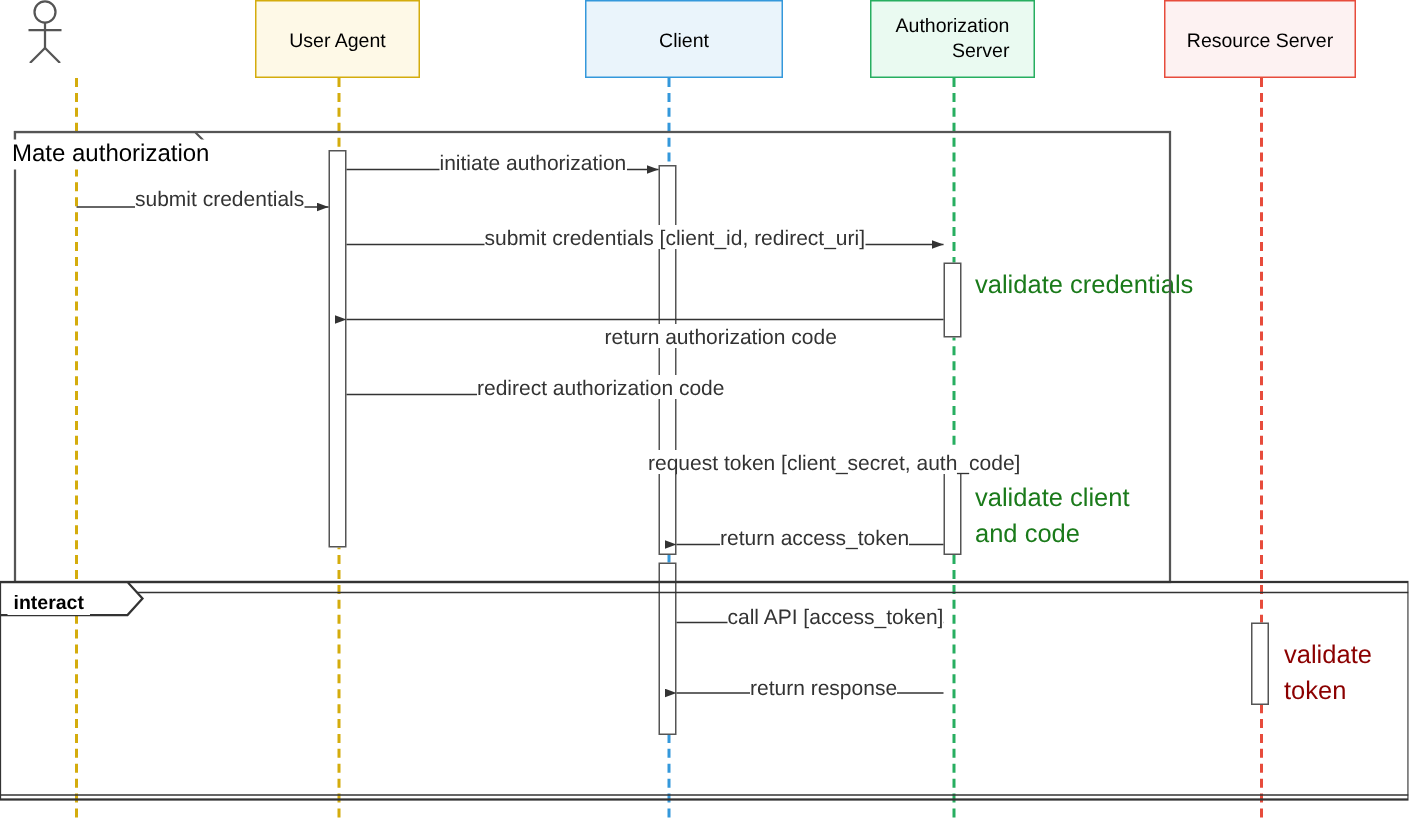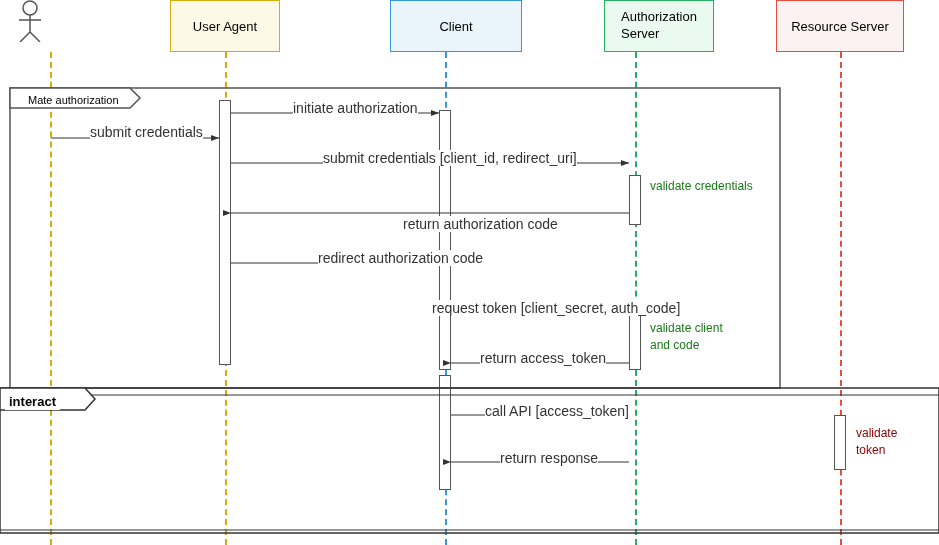--- a/index.html
+++ b/index.html
@@ -98,21 +98,21 @@
       position: absolute;
       background: white;
       font-size: 12px;
       font-weight: bold;
       padding: 1px 4px;
     }
 
     
     .note {
       position: absolute;
-      font-size: 12px;
+      font-size: 17px;
       color: #8B6914;
     }
     .note-green { color: #1a7a1a; }
     .note-red { color: #8B0000; }
   </style>
 </head>
 <body>
 
 <div class="diagram">
 
@@ -125,21 +125,21 @@
       <line x1="15" y1="32" x2="25" y2="42" stroke="#555" stroke-width="1.5"></line>
     </svg>
   </div>
 
   <div class="actor-box actor-user-agent">
     <span>User Agent</span>
   </div>
   <div class="actor-box actor-client">
     <span>Client</span>
   </div>
-  <div class="actor-box actor-auth" style="text-align:left; line-height:1.3;margin-left:24px;">
+  <div class="actor-box actor-auth" style="text-align:right; line-height:1.3;">
     <span>Authorization<br>Server</span>
   </div>
   <div class="actor-box actor-resource">
     <span>Resource Server</span>
   </div>
 
   <div class="lifeline lifeline-user"></div>
   <div class="lifeline lifeline-useragent"></div>
   <div class="lifeline lifeline-client"></div>
   <div class="lifeline lifeline-auth"></div>
@@ -219,21 +219,21 @@
 
   <div class="note note-red" style="left:856px; top:425px; line-height:1.4;">
     <span>validate<br>token</span>
   </div>
 
   <svg style="position:absolute;top:0;left:0;width:939px;height:545px;pointer-events:none;">
     <rect x="10" y="88" width="770" height="300" fill="none" stroke="#555" stroke-width="1.5" stroke-dasharray="none"></rect>
 
     <polygon points="10,88 10,108 130,108 140,98 130,88" fill="white" stroke="#555" stroke-width="1.5"></polygon>
   </svg>
-  <div class="fragment-label" style="left:24px; top:93px; font-size:11px; font-weight:normal;">
+  <div class="fragment-label" style="left:4px; top:93px; font-size:16px; font-weight:normal;">
     <span>Mate authorization</span>
   </div>
 
   <svg style="position:absolute;top:0;left:0;width:939px;height:545px;pointer-events:none;">
     <rect x="0" y="388" width="939" height="145" fill="none" stroke="#333" stroke-width="1.5"></rect>
 
     <polygon points="0,388 0,410 85,410 95,399 85,388" fill="white" stroke="#333" stroke-width="1.5"></polygon>
   </svg>
   <div class="fragment-label" style="left:5px; top:393px; font-size:13px; font-weight:bold;">
     <span>interact</span>

